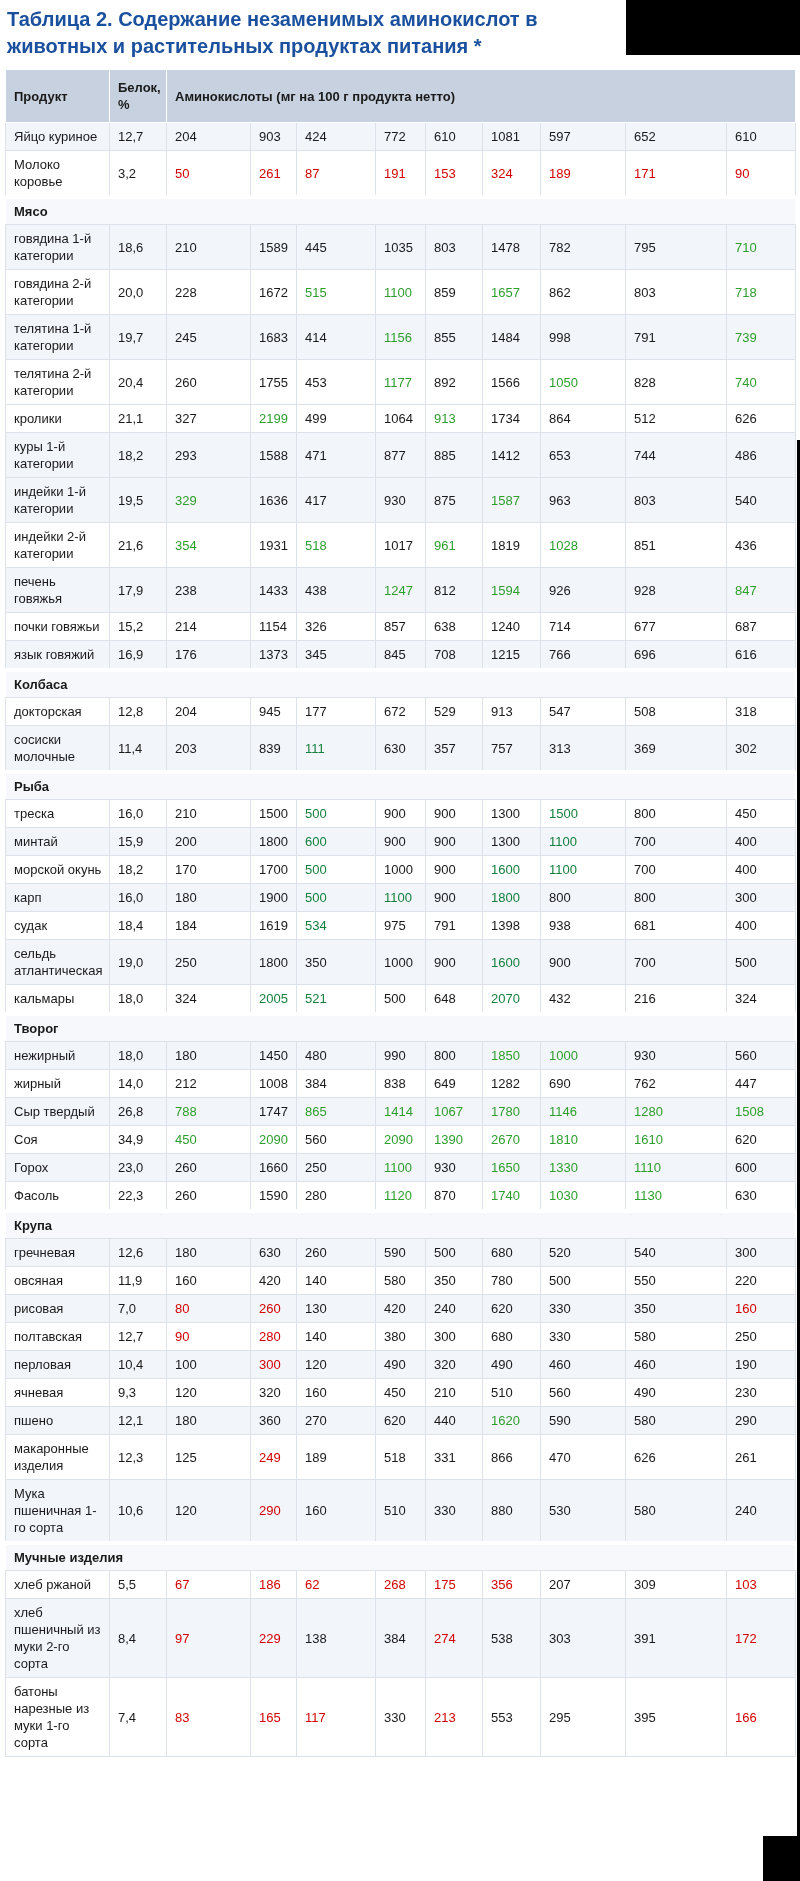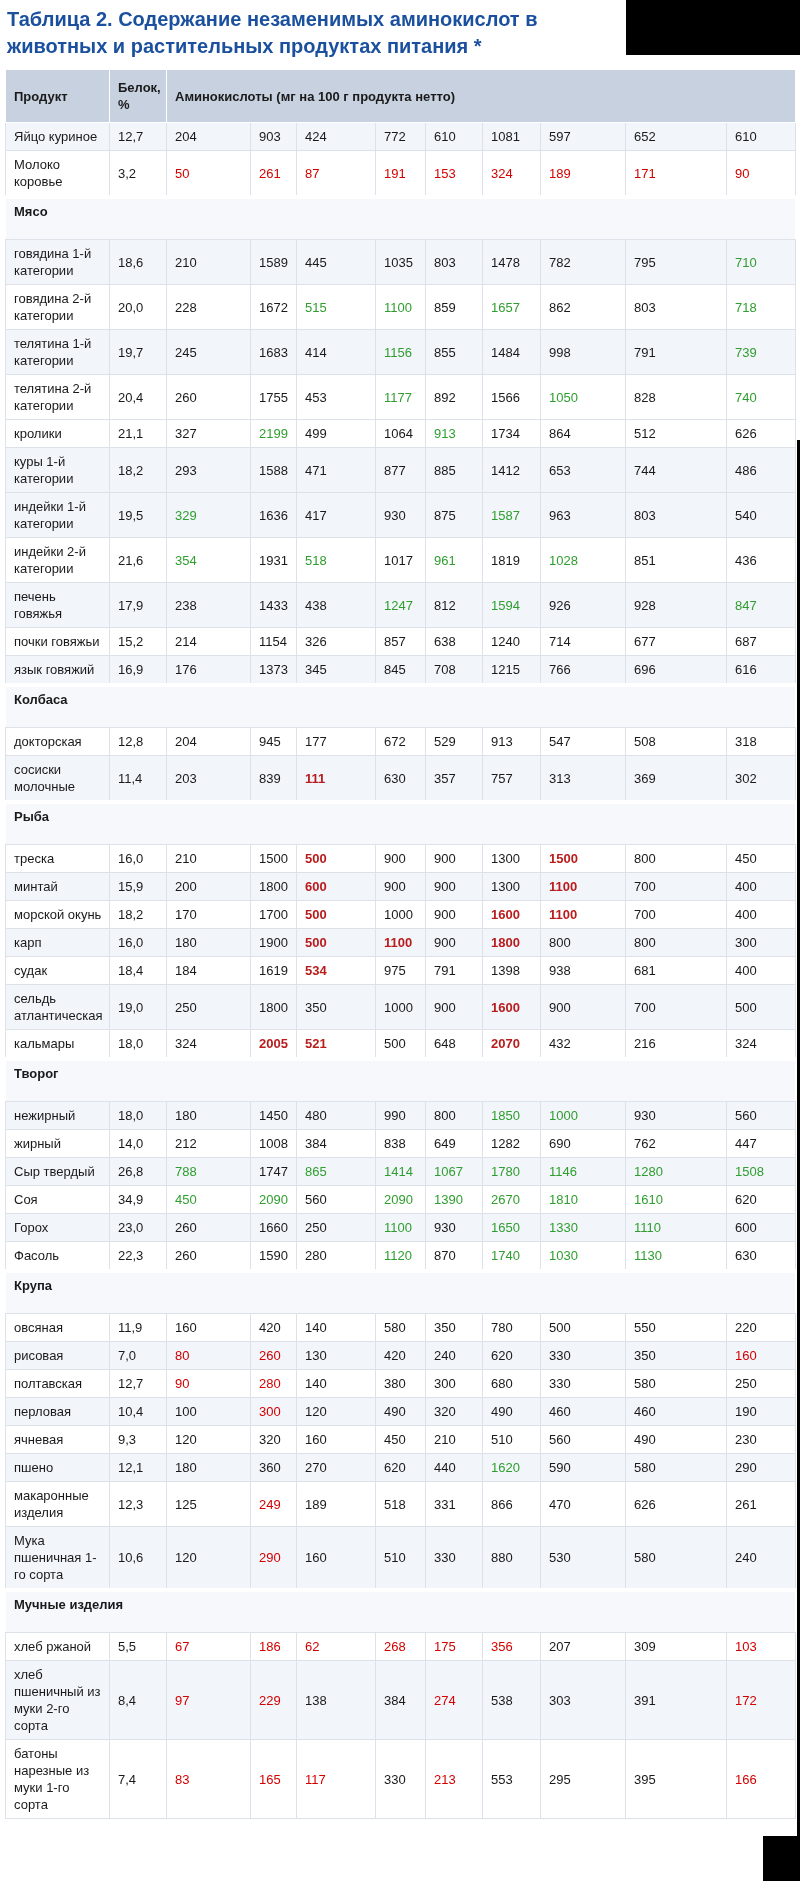--- a/index.html
+++ b/index.html
@@ -23,25 +23,25 @@
   }
   thead th{border:1px solid #fff;}
   tr.h1 th{background:#c7d1df;font-weight:bold;padding-top:9px;padding-bottom:9px;}
   tr.h2 th{background:#dce2ec;font-weight:normal;padding-top:7px;padding-bottom:7px;}
   tbody td{border:1px solid #dde2ea;border-top:1px solid #e6eaf0;}
   tr.data.alt td{background:#f2f5fa;}
   tr.section td{
     background:#f6f8fb;font-weight:bold;
     border-left:1px solid #fff;border-right:1px solid #fff;
     border-top:4px solid #fff;border-bottom:1px solid #dde2ea;
-    padding-top:4px;padding-bottom:19px;
+    padding-top:4px;padding-bottom:4px;
   }
   .c-red{color:#d40000;}
   .c-green{color:#2e9e2e;}
-  .c-gray{color:#b91c1c;font-weight:bold;}
+  .c-gray{color:#15803d;}
   .c-bold{font-weight:normal;}
   .blackbox{position:absolute;background:#000;}
   #bb-top{left:626px;top:0;width:174px;height:55px;}
   #bb-strip{left:797px;top:440px;width:3px;height:1396px;}
   #bb-bottom{left:763px;top:1836px;width:37px;height:45px;}
 </style>
 </head>
 <body>
 
 <div class="page">
@@ -441,20 +441,33 @@
           <td class="c-green">1120</td>
           <td>870</td>
           <td class="c-green">1740</td>
           <td class="c-green">1030</td>
           <td class="c-green">1130</td>
           <td>630</td>
         </tr>
         <tr class="section">
           <td colspan="11">Крупа</td>
         </tr>
+        <tr class="data alt">
+          <td>гречневая</td>
+          <td>12,6</td>
+          <td>180</td>
+          <td>630</td>
+          <td>260</td>
+          <td>590</td>
+          <td>500</td>
+          <td>680</td>
+          <td>520</td>
+          <td>540</td>
+          <td>300</td>
+        </tr>
         <tr class="data">
           <td>овсяная</td>
           <td>11,9</td>
           <td>160</td>
           <td>420</td>
           <td>140</td>
           <td>580</td>
           <td>350</td>
           <td>780</td>
           <td>500</td>

